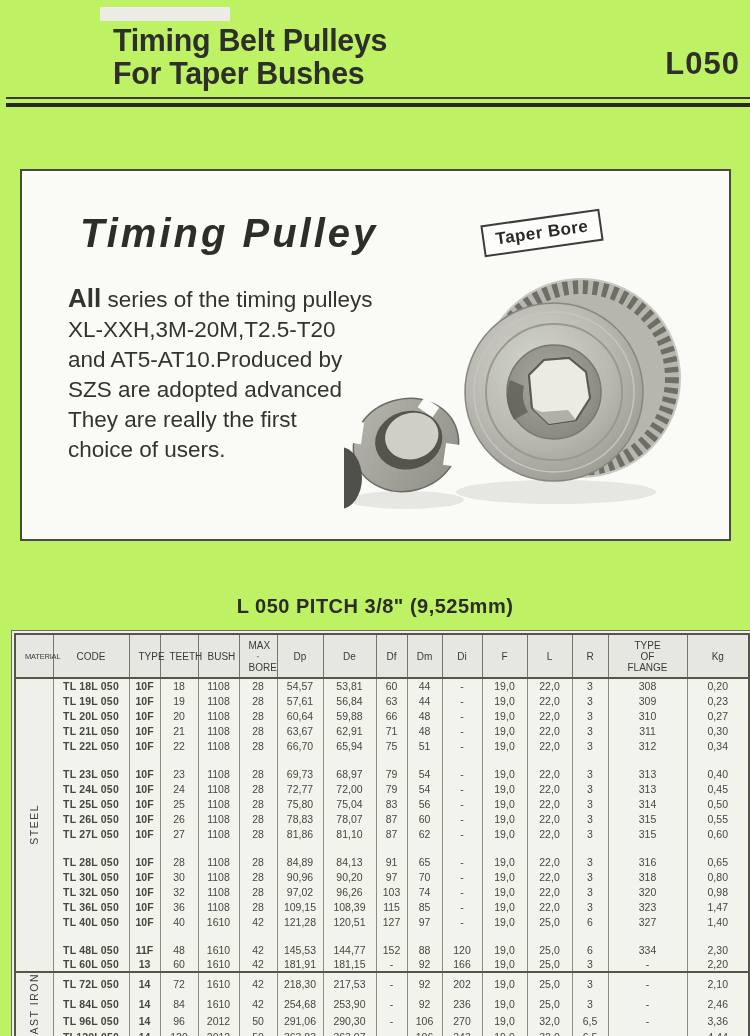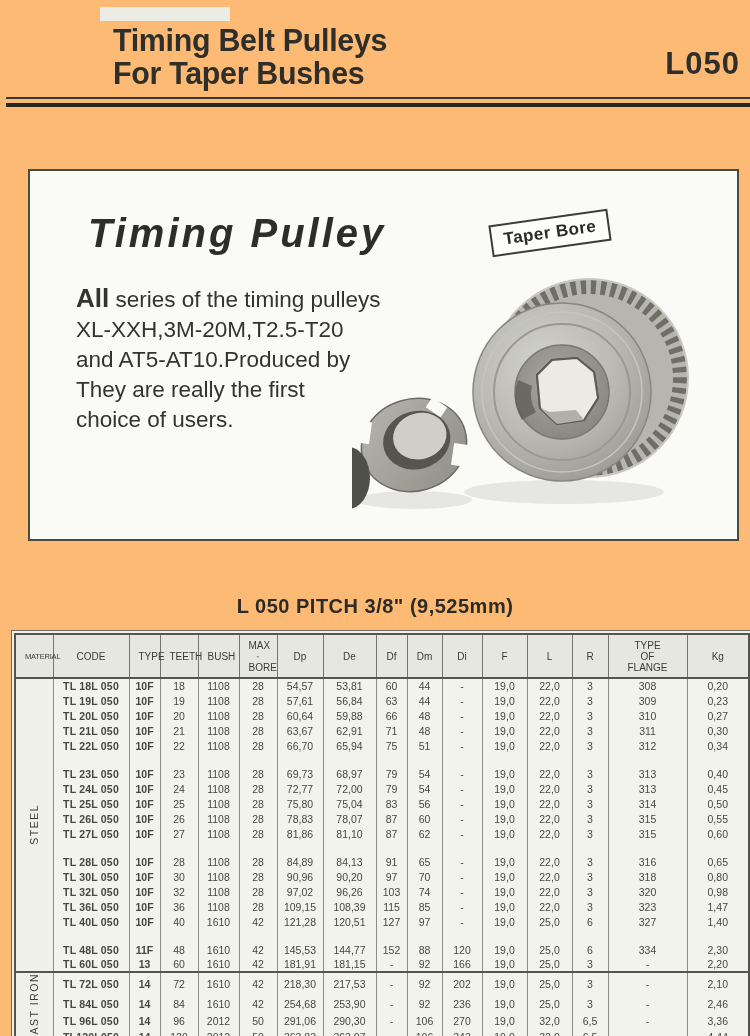--- a/index.html
+++ b/index.html
@@ -1,18 +1,18 @@
 <!DOCTYPE html>
 <html><head>
 <meta charset="utf-8">
 <style>
   html,body{margin:0;padding:0;background:#e9e9e4;}
   .page{
     position:relative;width:750px;height:1036px;margin:0 auto;
-    background:#fdba74;overflow:hidden;
+    background:#bef264;overflow:hidden;
     font-family:"Liberation Sans", sans-serif;color:#2b2b27;
   }
   
   .scan-strip{position:absolute;left:100px;top:7px;width:130px;height:14px;background:#ececе7;background:#ececе7;}
   .scan-strip{background:#ecece7;}
 
   
   .page-header{position:absolute;left:0;top:0;width:750px;height:112px;}
   .page-title{
     position:absolute;left:113px;top:24px;
@@ -22,21 +22,21 @@
   .page-code{
     position:absolute;right:10px;top:46px;
     font-size:31px;font-weight:bold;color:#2e2e2a;letter-spacing:1px;
   }
   .rule-thin{position:absolute;left:6px;right:0;top:97px;height:2px;background:#3a3a36;}
   .rule-thick{position:absolute;left:6px;right:0;top:103px;height:4px;background:#262622;}
 
   
   .product-panel{
     position:absolute;left:20px;top:169px;width:711px;height:372px;
-    border:2px solid #4a4a44;background:#fafaf6;box-sizing:border-box;margin-left:8px;
+    border:2px solid #4a4a44;background:#fafaf6;box-sizing:border-box;
   }
   .product-title{
     position:absolute;left:58px;top:40px;
     font-size:40px;font-weight:bold;font-style:italic;letter-spacing:3px;color:#2d2d29;
   }
   .product-desc{
     position:absolute;left:46px;top:112px;width:310px;
     font-size:22.5px;line-height:30px;color:#33332f;
   }
   .lead-bold{font-weight:bold;font-size:26px;text-align:right;}
@@ -100,20 +100,21 @@
     <div class="rule-thick"></div>
   </div>
 
   <div class="product-panel">
     <div class="product-title">Timing Pulley</div>
 
     <div class="product-desc">
       <span class="lead-bold">All</span><span> series of the timing pulleys</span>
       <div>XL-XXH,3M-20M,T2.5-T20</div>
       <div>and AT5-AT10.Produced by</div>
+      <div>SZS are adopted advanced</div>
       <div>They are really the first</div>
       <div>choice of users.</div>
     </div>
 
     <div class="badge">Taper Bore</div>
 
     <svg class="photo" viewBox="0 0 380 300" aria-hidden="true">
       <defs>
         <radialGradient id="faceGrad" cx="40%" cy="35%" r="75%">
           <stop offset="0%" stop-color="#d3d3cd"></stop>

